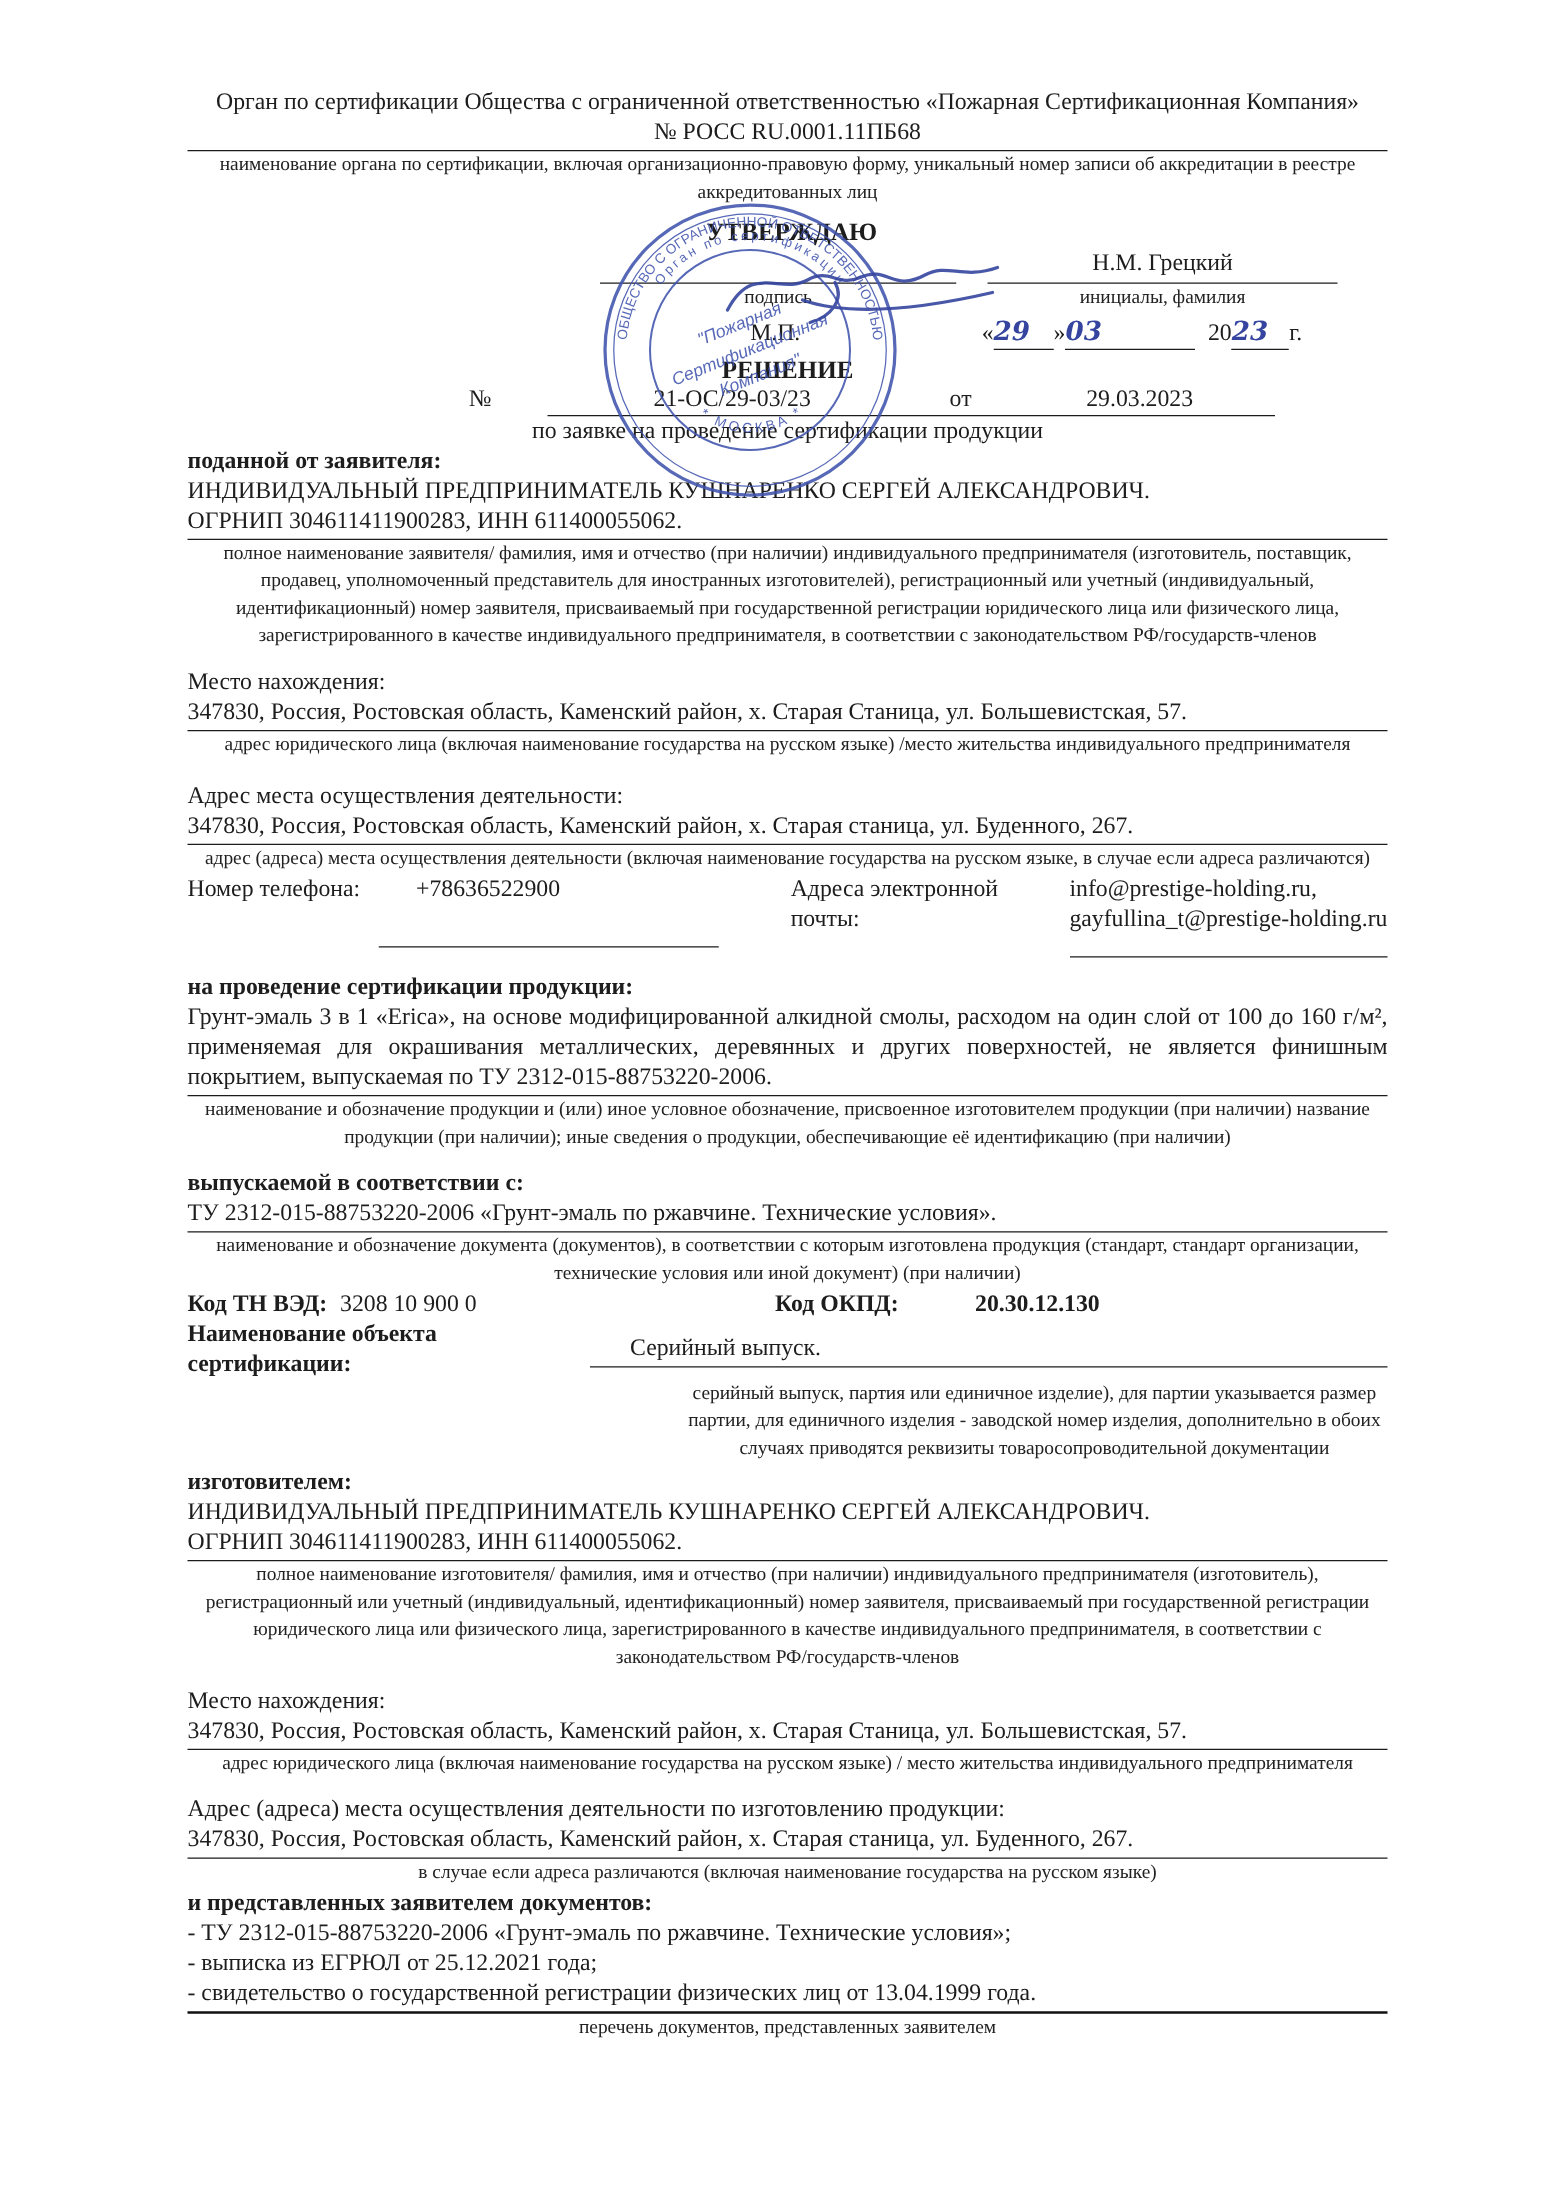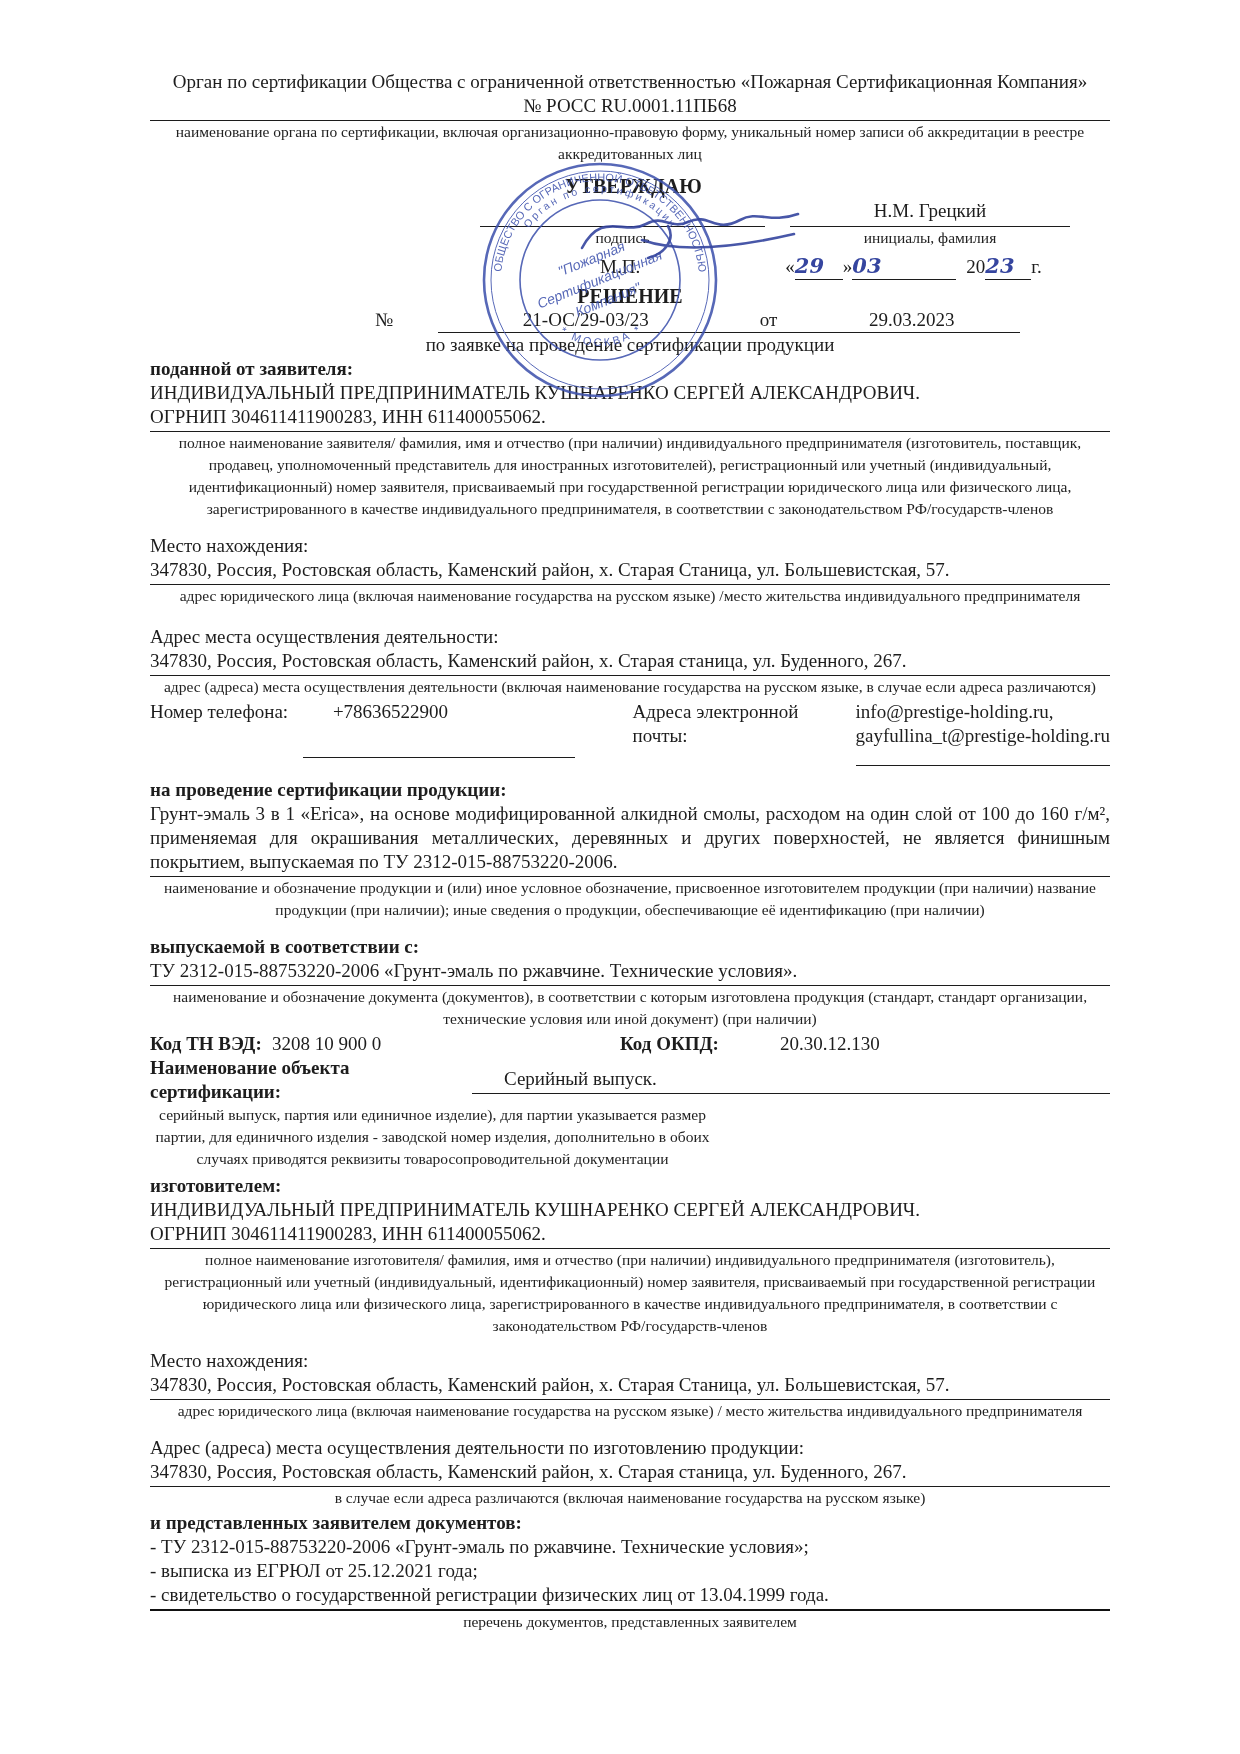--- a/index.html
+++ b/index.html
@@ -47,26 +47,26 @@
   .contact-row { display:flex; margin-top:2px; }
   .ct1 { width:155px; }
   .ct2 { width:275px; height:58px; padding-left:30px; border-bottom:1.5px solid #1c1c1c; }
   .ct3 { width:218px; margin-left:58px; }
   .ct4 { width:258px; margin-left:8px; height:66px; border-bottom:1.5px solid #1c1c1c; }
 
   .codes-row { display:flex; align-items:baseline; }
   .code1l { width:122px; font-weight:bold; }
   .code1v { width:348px; }
   .code2l { width:118px; font-weight:bold; }
-  .code2v { margin-left:42px; }
+  .code2v { margin-left:42px;font-weight:bold; }
 
   .obj-row { display:flex; align-items:center; }
   .obj-label { width:322px; font-weight:bold; }
   .obj-value { flex:1; padding-left:32px; border-bottom:1.5px solid #1c1c1c; padding-bottom:2px; }
-  .obj-note { width:565px; }
+  .obj-note { margin-left:395px; width:565px; }
 </style>
 </head>
 <body>
 
 <div class="page">
 
   <div class="rule">
     <p class="main c">Орган по сертификации Общества с ограниченной ответственностью «Пожарная Сертификационная Компания»</p>
     <p class="main c">№ РОСС RU.0001.11ПБ68</p>
   </div>

